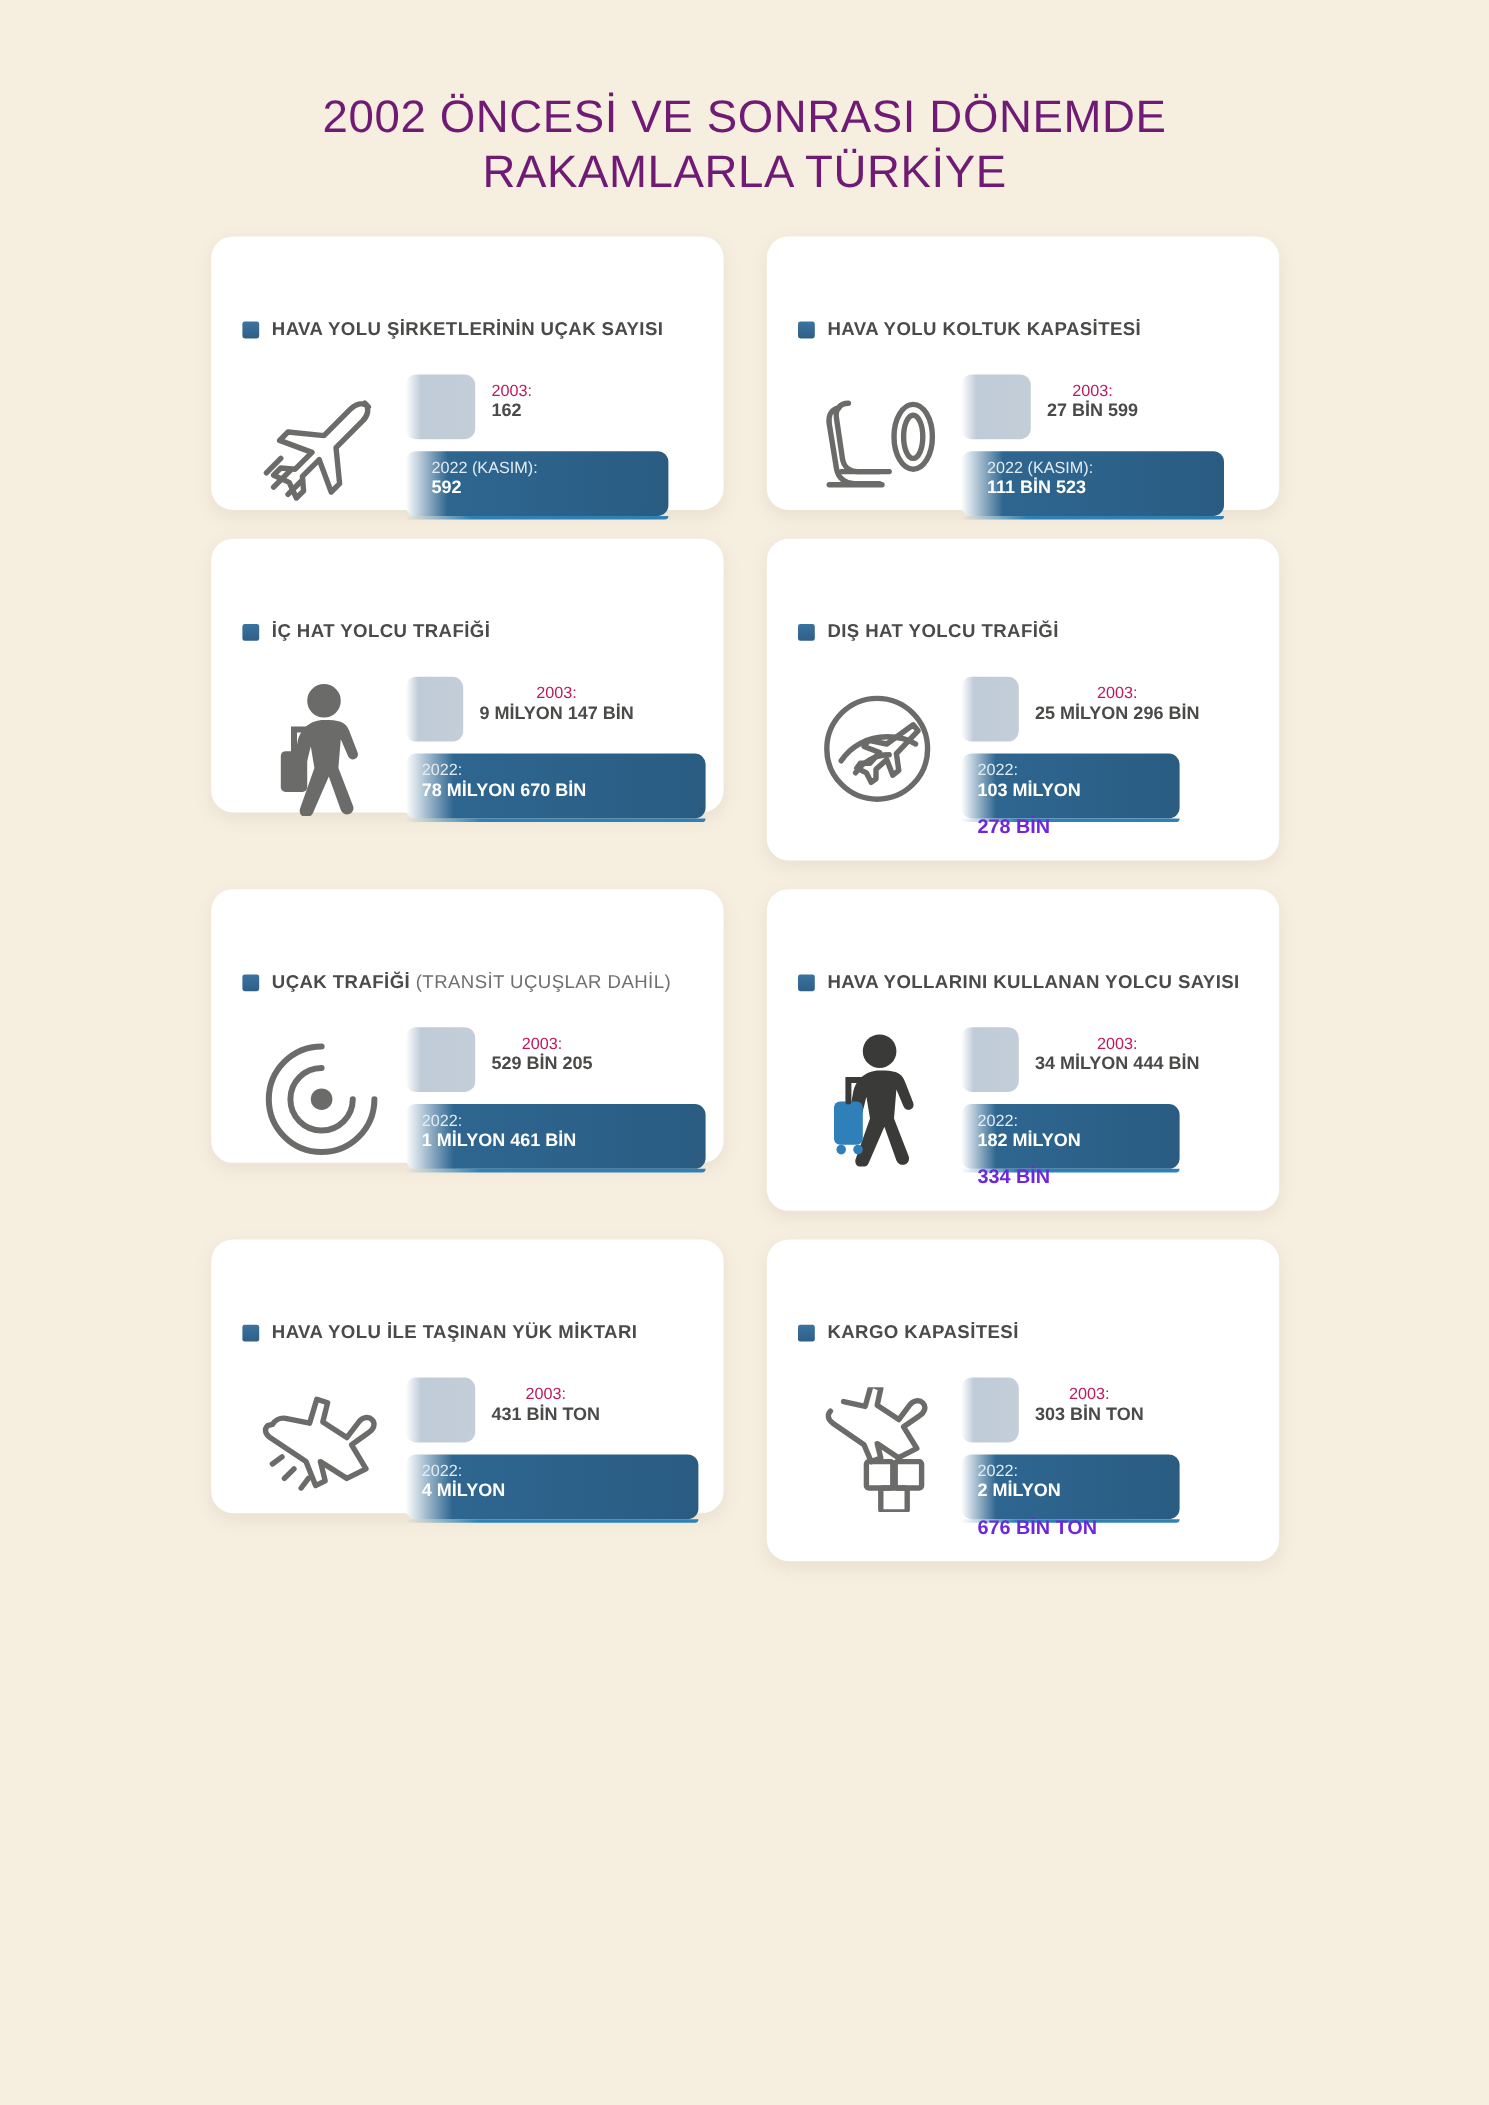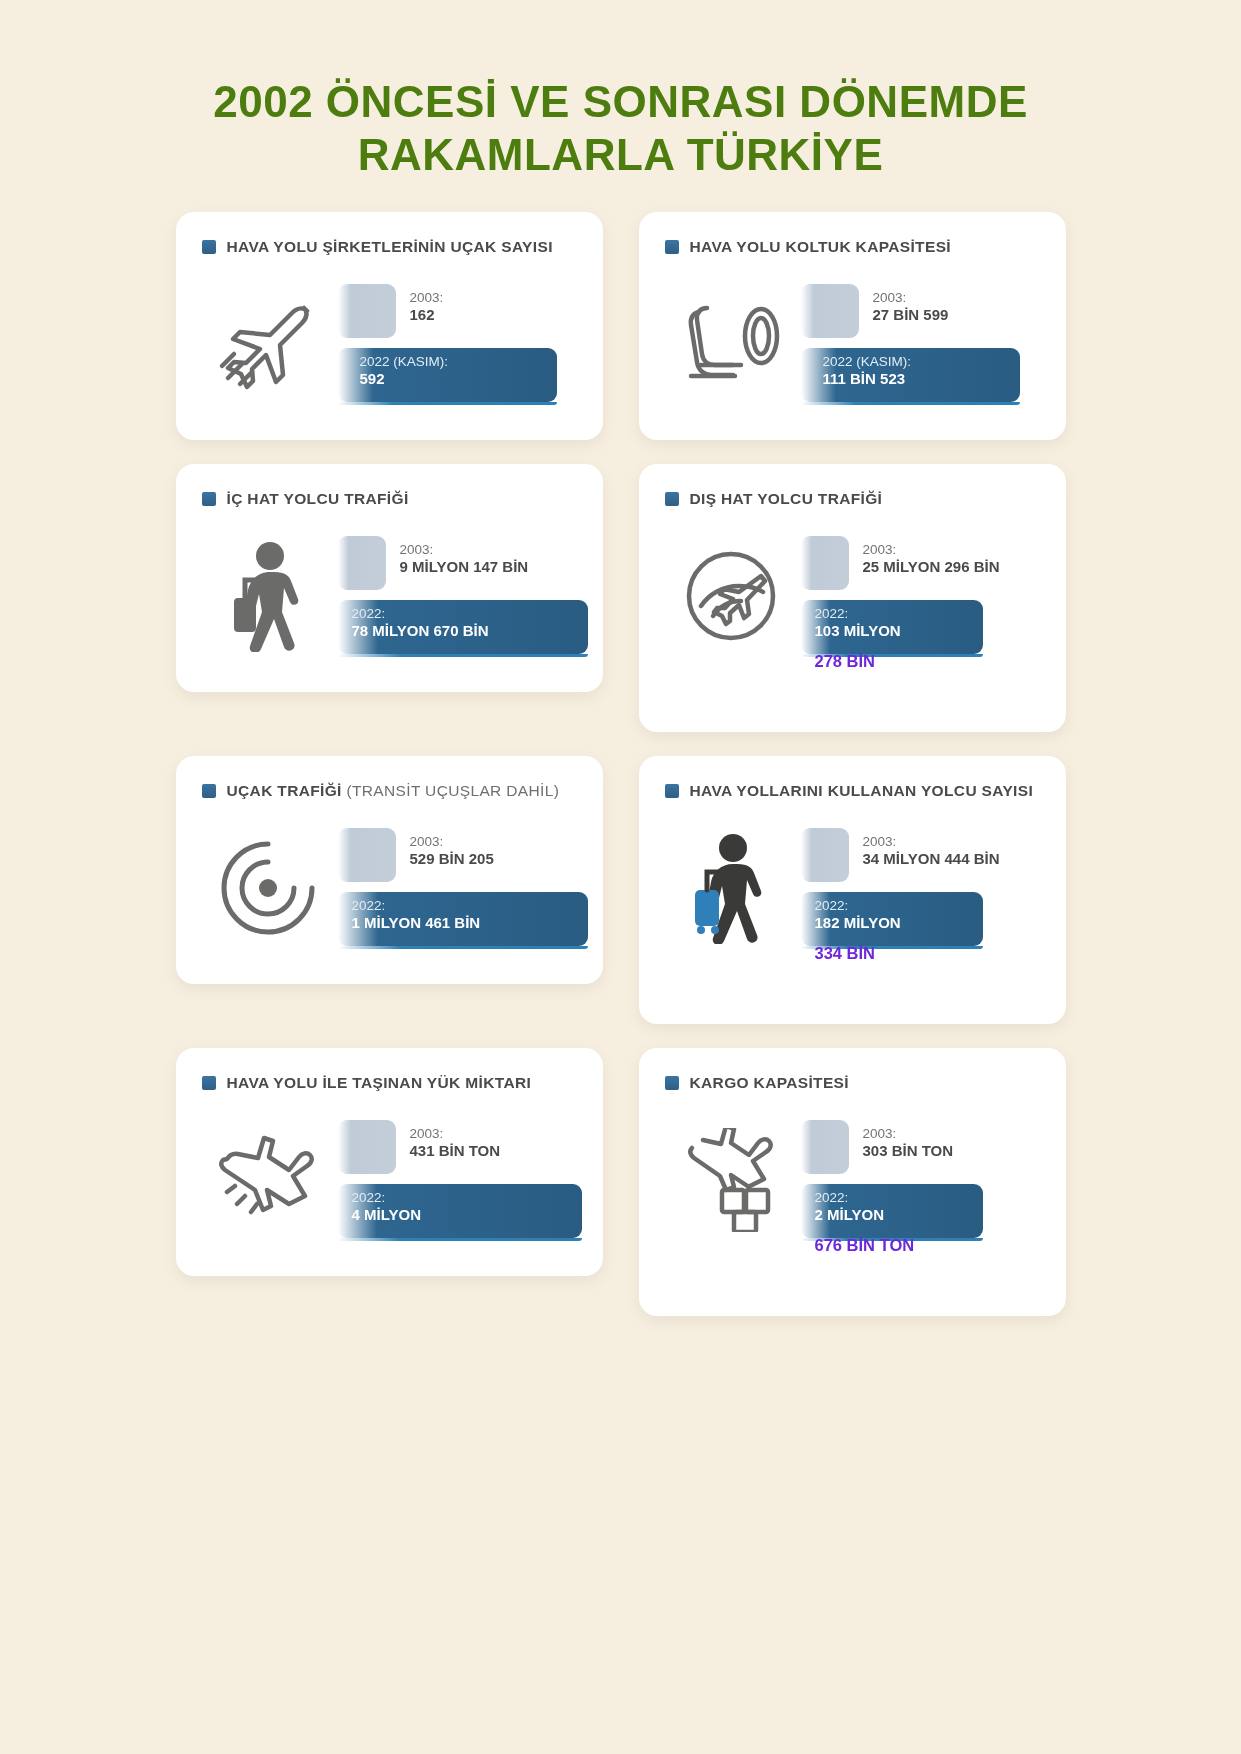--- a/index.html
+++ b/index.html
@@ -13,24 +13,24 @@
   .page {
     position: relative;
     width: 1241px;
     height: 1754px;
     background: #f6eedf;
   }
 
   
   .header { padding-top: 76px; text-align: center; }
   .main-title {
-    font-size: 44px;
-    font-weight: 700;
+    font-size: 38px;
+    font-weight: 400;
     letter-spacing: 0.5px;
-    color: #4d7c0f;
+    color: #701a75;
     line-height: 1.20;
     text-transform: uppercase;
   }
   .main-title .ln { display: block; }
   .badge-wrap { margin-top: 34px; }
   .badge {
     display: inline-block;
     background: linear-gradient(180deg, #2b8fd0 0%, #1f7ec0 100%);
     color: #ffffff;
     font-size: 27px;
@@ -63,20 +63,21 @@
     padding: 26px 22px 20px 22px;
   }
   .card.h1 { height: 228px; }
   .card.h2 { height: 268px; }
 
   .card-head {
     display: flex;
     align-items: center;
     gap: 11px;
     margin-left: 4px;
+    margin-top: 43px;
   }
   .sq {
     width: 14px; height: 14px; flex: none;
     background: linear-gradient(180deg,#3b73a0 0%, #2e5f87 100%);
     border-radius: 2px;
   }
   .card-title {
     font-size: 15.5px;
     font-weight: 700;
     letter-spacing: 0.35px;
@@ -128,21 +129,21 @@
     position: absolute;
     top: 6px;
     line-height: 1.12;
     white-space: nowrap;
     z-index: 3;
   }
   .lbl .yr { font-size: 13.5px; font-weight: 400; display: block; }
   .lbl .vl { font-size: 15px; font-weight: 700; display: block; margin-top: 2px; }
 
   .lbl.outside { color: #4a4a49; }
-  .lbl.outside .yr { color: #737373; }
+  .lbl.outside .yr { color: #be185d; text-align: center; }
   .lbl.inside { color: #ffffff; }
   .lbl.inside .yr { color: #e3ecf3; font-weight: 400; }
 
   .overflow {
     position: absolute;
     font-size: 16.5px;
     font-weight: 700;
     color: #6d28d9;
     white-space: nowrap;
     z-index: 3;

